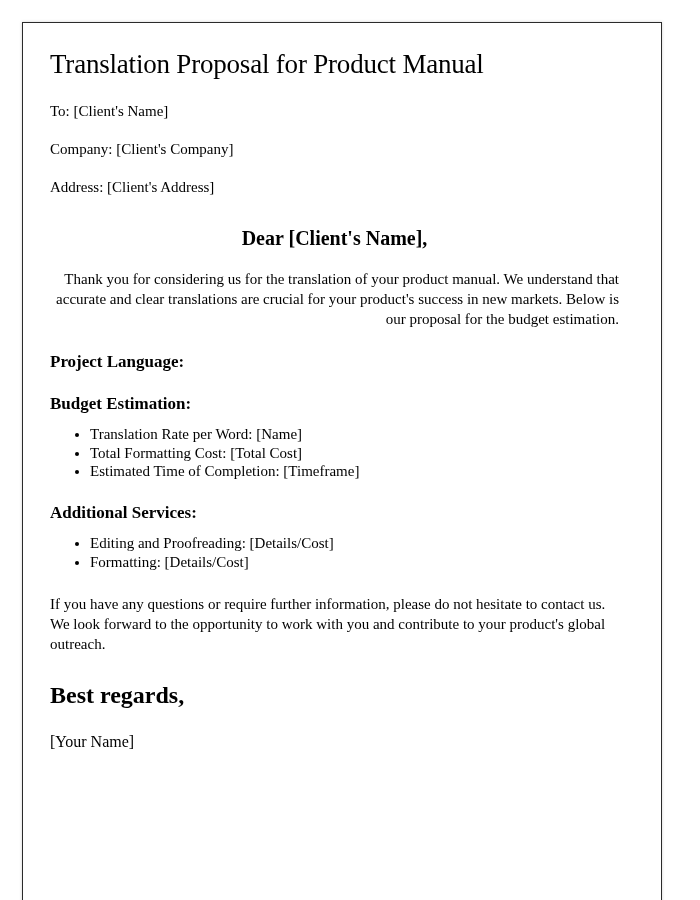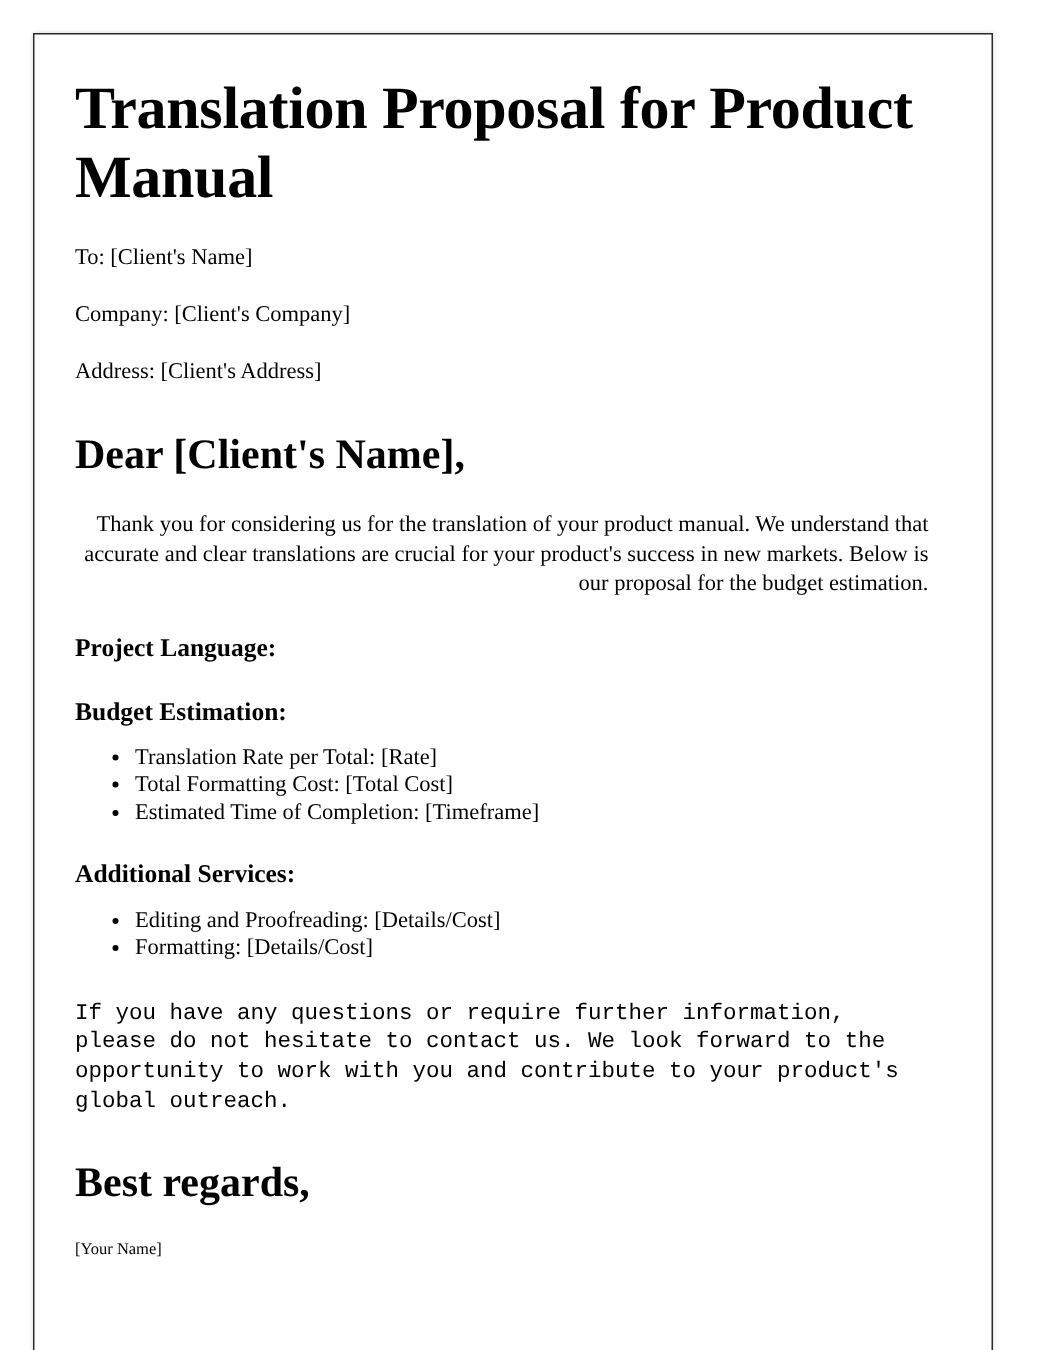--- a/index.html
+++ b/index.html
@@ -24,36 +24,37 @@
     border: 1px solid #2b2b2b;
     box-sizing: border-box;
     box-shadow: 0 0 3px rgba(0,0,0,0.18);
     overflow: hidden;
   }
   .doc-body {
     padding: 26px 42px 0 27px;
   }
   .doc-title {
     font-family: "Liberation Serif", "DejaVu Serif", serif;
-    font-size: 40px;
-    font-weight: bold;
+    font-size: 27px;
+    font-weight: normal;
     line-height: 1.15;
     margin: 0 0 22px 0;
     letter-spacing: -0.2px;
   }
   .meta-line {
     font-size: 15px;
     line-height: 1.25;
     margin: 0 0 19px 0;
   }
   .salutation {
-    font-size: 28px;
+    font-size: 20px;
     font-weight: bold;
     line-height: 1.2;
     margin: 30px 0 20px 0;
+    text-align: center;
   }
   .para {
     font-size: 15px;
     line-height: 1.32;
     margin: 0 0 18px 0;
     text-align: right;
   }
   .section-heading {
     font-size: 17px;
     font-weight: bold;
@@ -68,31 +69,30 @@
   ul.bullet-list li {
     font-size: 15px;
     line-height: 1.23;
     margin: 0;
     padding: 0;
   }
   .closing-para {
     font-size: 15px;
     line-height: 1.32;
     margin: 24px 0 0 0;
-    font-family: Liberation Mono, monospace;
   }
   .signoff {
-    font-size: 28px;
+    font-size: 24px;
     font-weight: bold;
     line-height: 1.2;
     margin: 27px 0 22px 0;
     font-family: Liberation Serif, serif;
   }
   .sign-line {
-    font-size: 11px;
+    font-size: 16px;
     line-height: 1.25;
     margin: 0 0 19px 0;
   }
 </style>
 </head>
 <body>
 
 <div class="page-frame">
   <div class="doc-body">
 
@@ -103,21 +103,21 @@
     <p class="meta-line">Address: [Client's Address]</p>
 
     <h2 class="salutation">Dear [Client's Name],</h2>
 
     <p class="para">Thank you for considering us for the translation of your product manual. We understand that accurate and clear translations are crucial for your product's success in new markets. Below is our proposal for the budget estimation.</p>
 
     <h3 class="section-heading">Project Language:</h3>
 
     <h3 class="section-heading">Budget Estimation:</h3>
     <ul class="bullet-list">
-      <li>Translation Rate per Total: [Rate]</li>
+      <li>Translation Rate per Word: [Name]</li>
       <li>Total Formatting Cost: [Total Cost]</li>
       <li>Estimated Time of Completion: [Timeframe]</li>
     </ul>
 
     <h3 class="section-heading">Additional Services:</h3>
     <ul class="bullet-list">
       <li>Editing and Proofreading: [Details/Cost]</li>
       <li>Formatting: [Details/Cost]</li>
     </ul>
 

